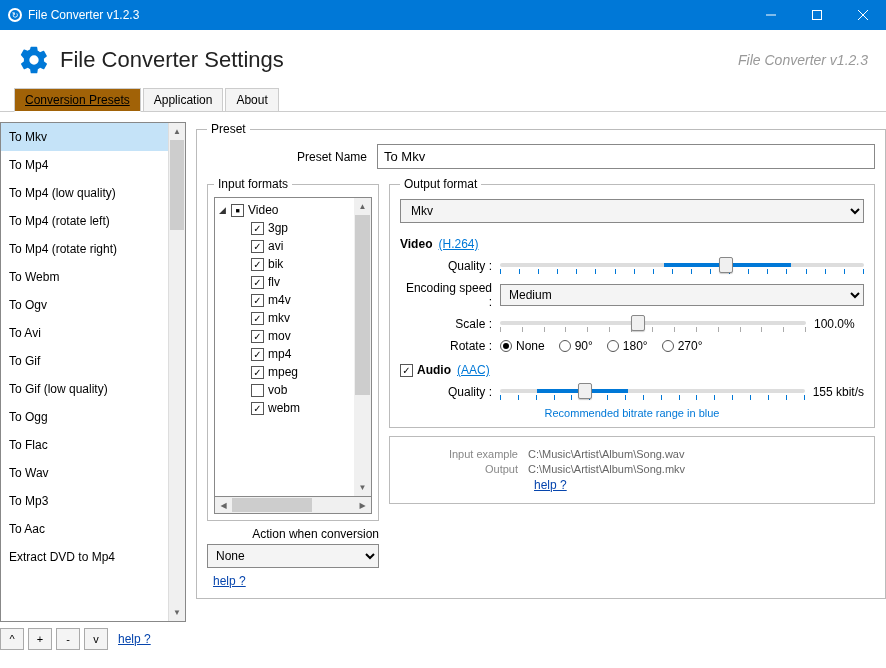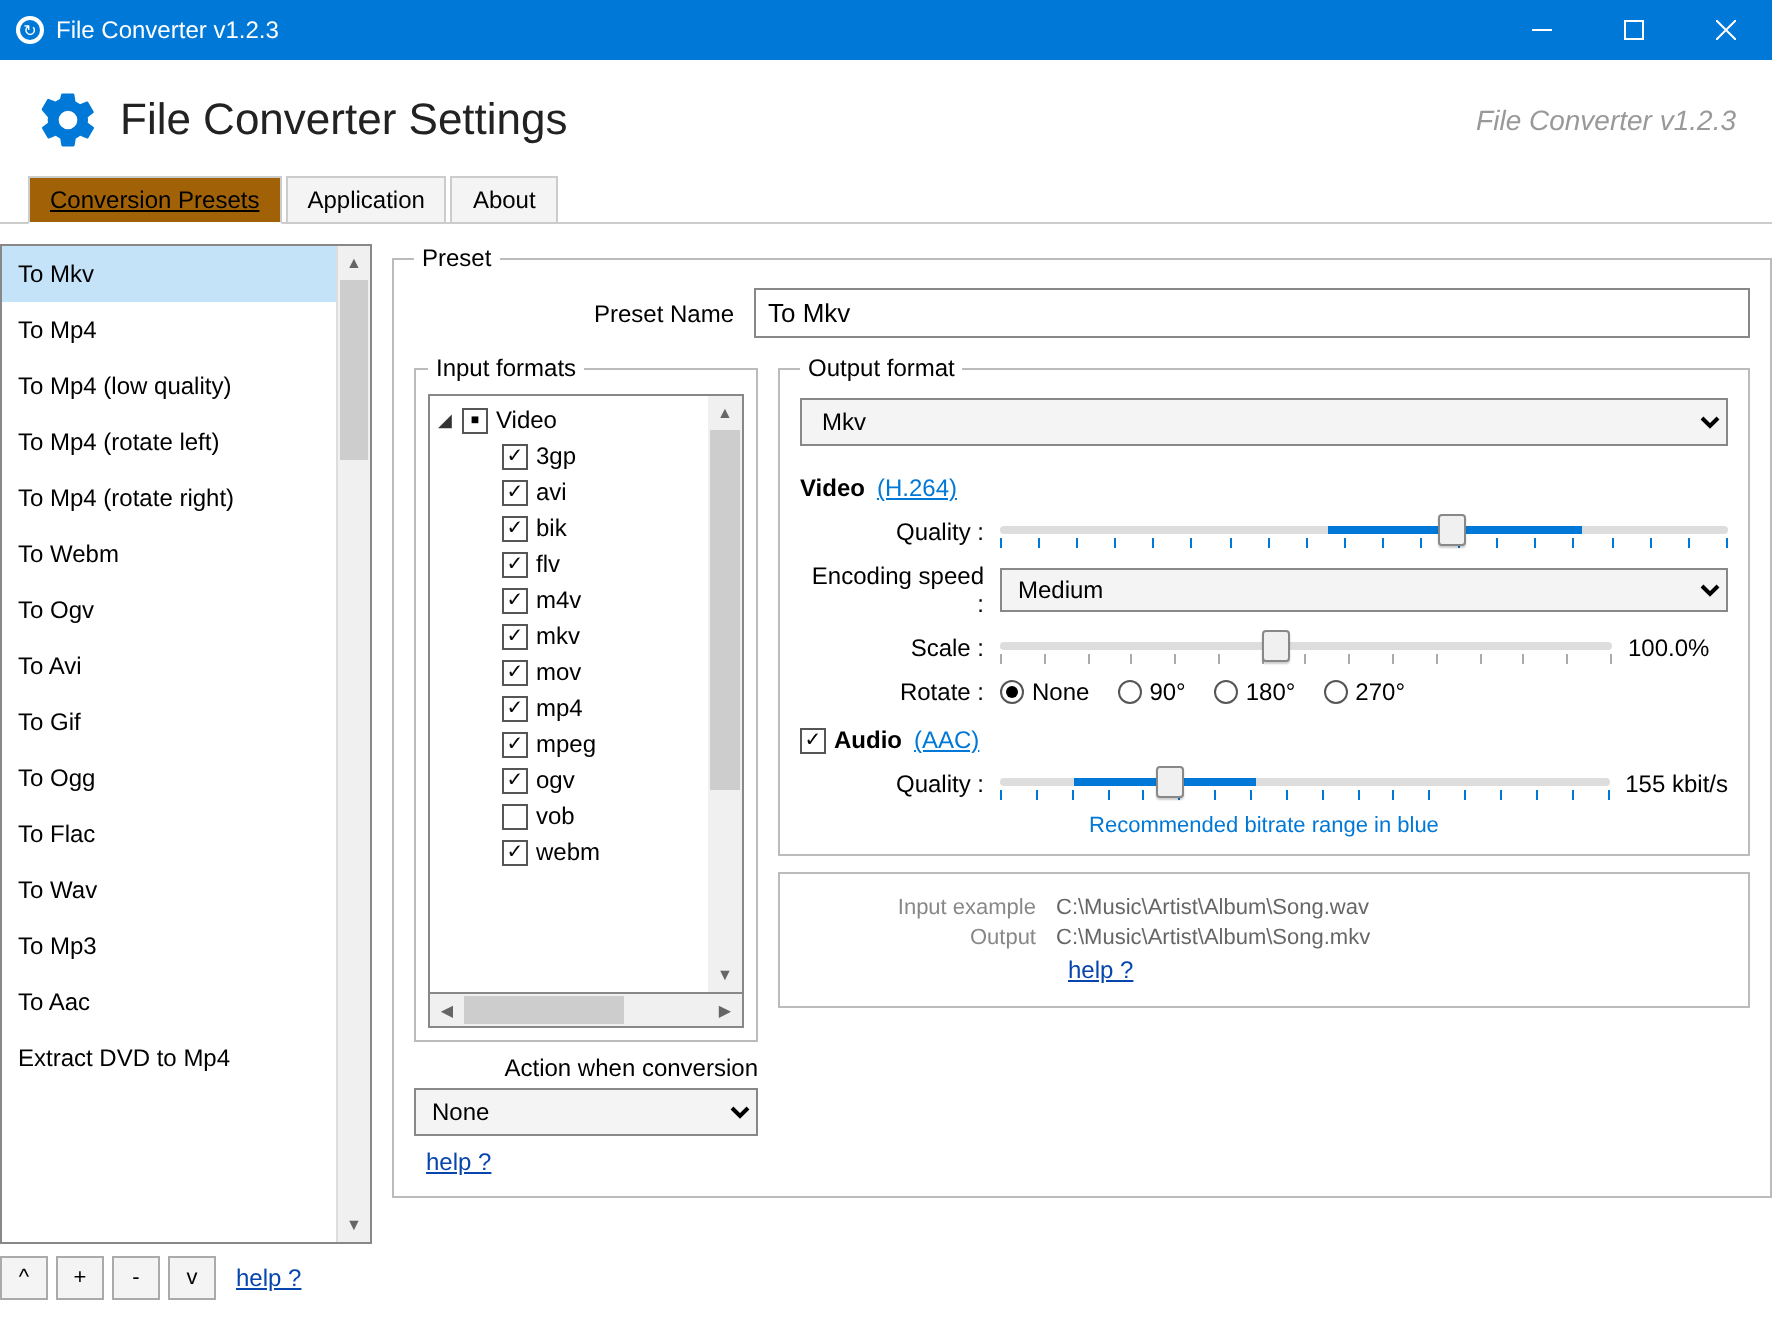--- a/index.html
+++ b/index.html
@@ -172,20 +172,21 @@
       <div class="preset-list" id="preset-list">
           <div class="preset-item selected">To Mkv</div>
           <div class="preset-item">To Mp4</div>
           <div class="preset-item">To Mp4 (low quality)</div>
           <div class="preset-item">To Mp4 (rotate left)</div>
           <div class="preset-item">To Mp4 (rotate right)</div>
           <div class="preset-item">To Webm</div>
           <div class="preset-item">To Ogv</div>
           <div class="preset-item">To Avi</div>
           <div class="preset-item">To Gif</div>
+          <div class="preset-item">To Gif (low quality)</div>
           <div class="preset-item">To Ogg</div>
           <div class="preset-item">To Flac</div>
           <div class="preset-item">To Wav</div>
           <div class="preset-item">To Mp3</div>
           <div class="preset-item">To Aac</div>
           <div class="preset-item">Extract DVD to Mp4</div>
         </div>
       <div class="preset-scrollbar">
         <div class="arrow up">▲</div>
         <div class="thumb"></div>
@@ -250,24 +251,20 @@
                     <span class="tree-check checked"></span>
                     <span>mov</span>
                   </div>
                   <div class="tree-node tree-child">
                     <span class="tree-check checked"></span>
                     <span>mp4</span>
                   </div>
                   <div class="tree-node tree-child">
                     <span class="tree-check checked"></span>
                     <span>mpeg</span>
-                  </div>
-                  <div class="tree-node tree-child">
-                    <span class="tree-check checked"></span>
-                    <span>ogv</span>
                   </div>
                   <div class="tree-node tree-child">
                     <span class="tree-check"></span>
                     <span>vob</span>
                   </div>
                   <div class="tree-node tree-child">
                     <span class="tree-check checked"></span>
                     <span>webm</span>
                   </div>
                 </div>

